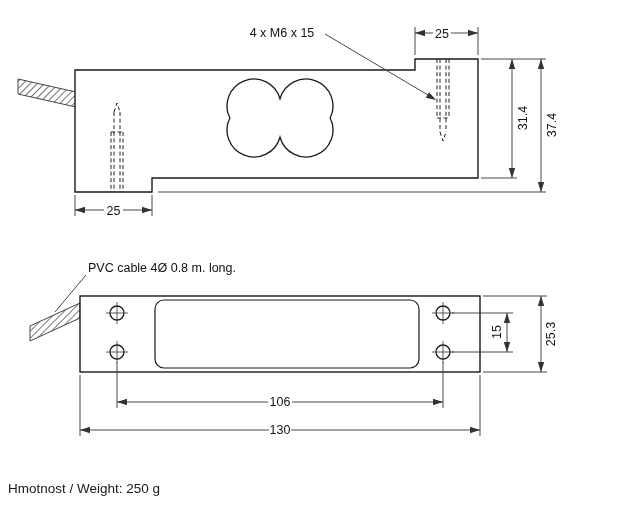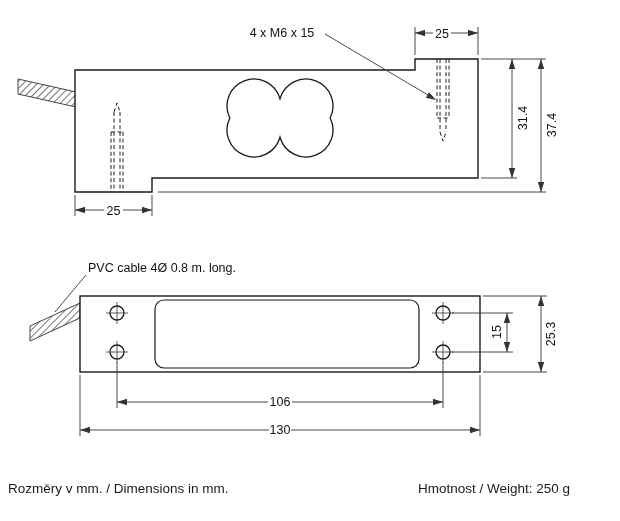--- a/index.html
+++ b/index.html
@@ -161,17 +161,16 @@
 
     <text x="88" y="272">PVC cable 4Ø 0.8 m. long.</text>
     <text x="501" y="332" text-anchor="middle" transform="rotate(-90 501 332)">15</text>
     <text x="555" y="334" text-anchor="middle" transform="rotate(-90 555 334)">25.3</text>
     <text x="280" y="406" text-anchor="middle">106</text>
     <text x="280" y="434" text-anchor="middle">130</text>
   </g>
 </svg>
 
 <div class="footer">
-  <div>Rozměry v mm. / Dimensions in mm.</div>
   <div>Hmotnost / Weight: 250 g</div>
 </div>
 
 </div>
 
 </body></html>

